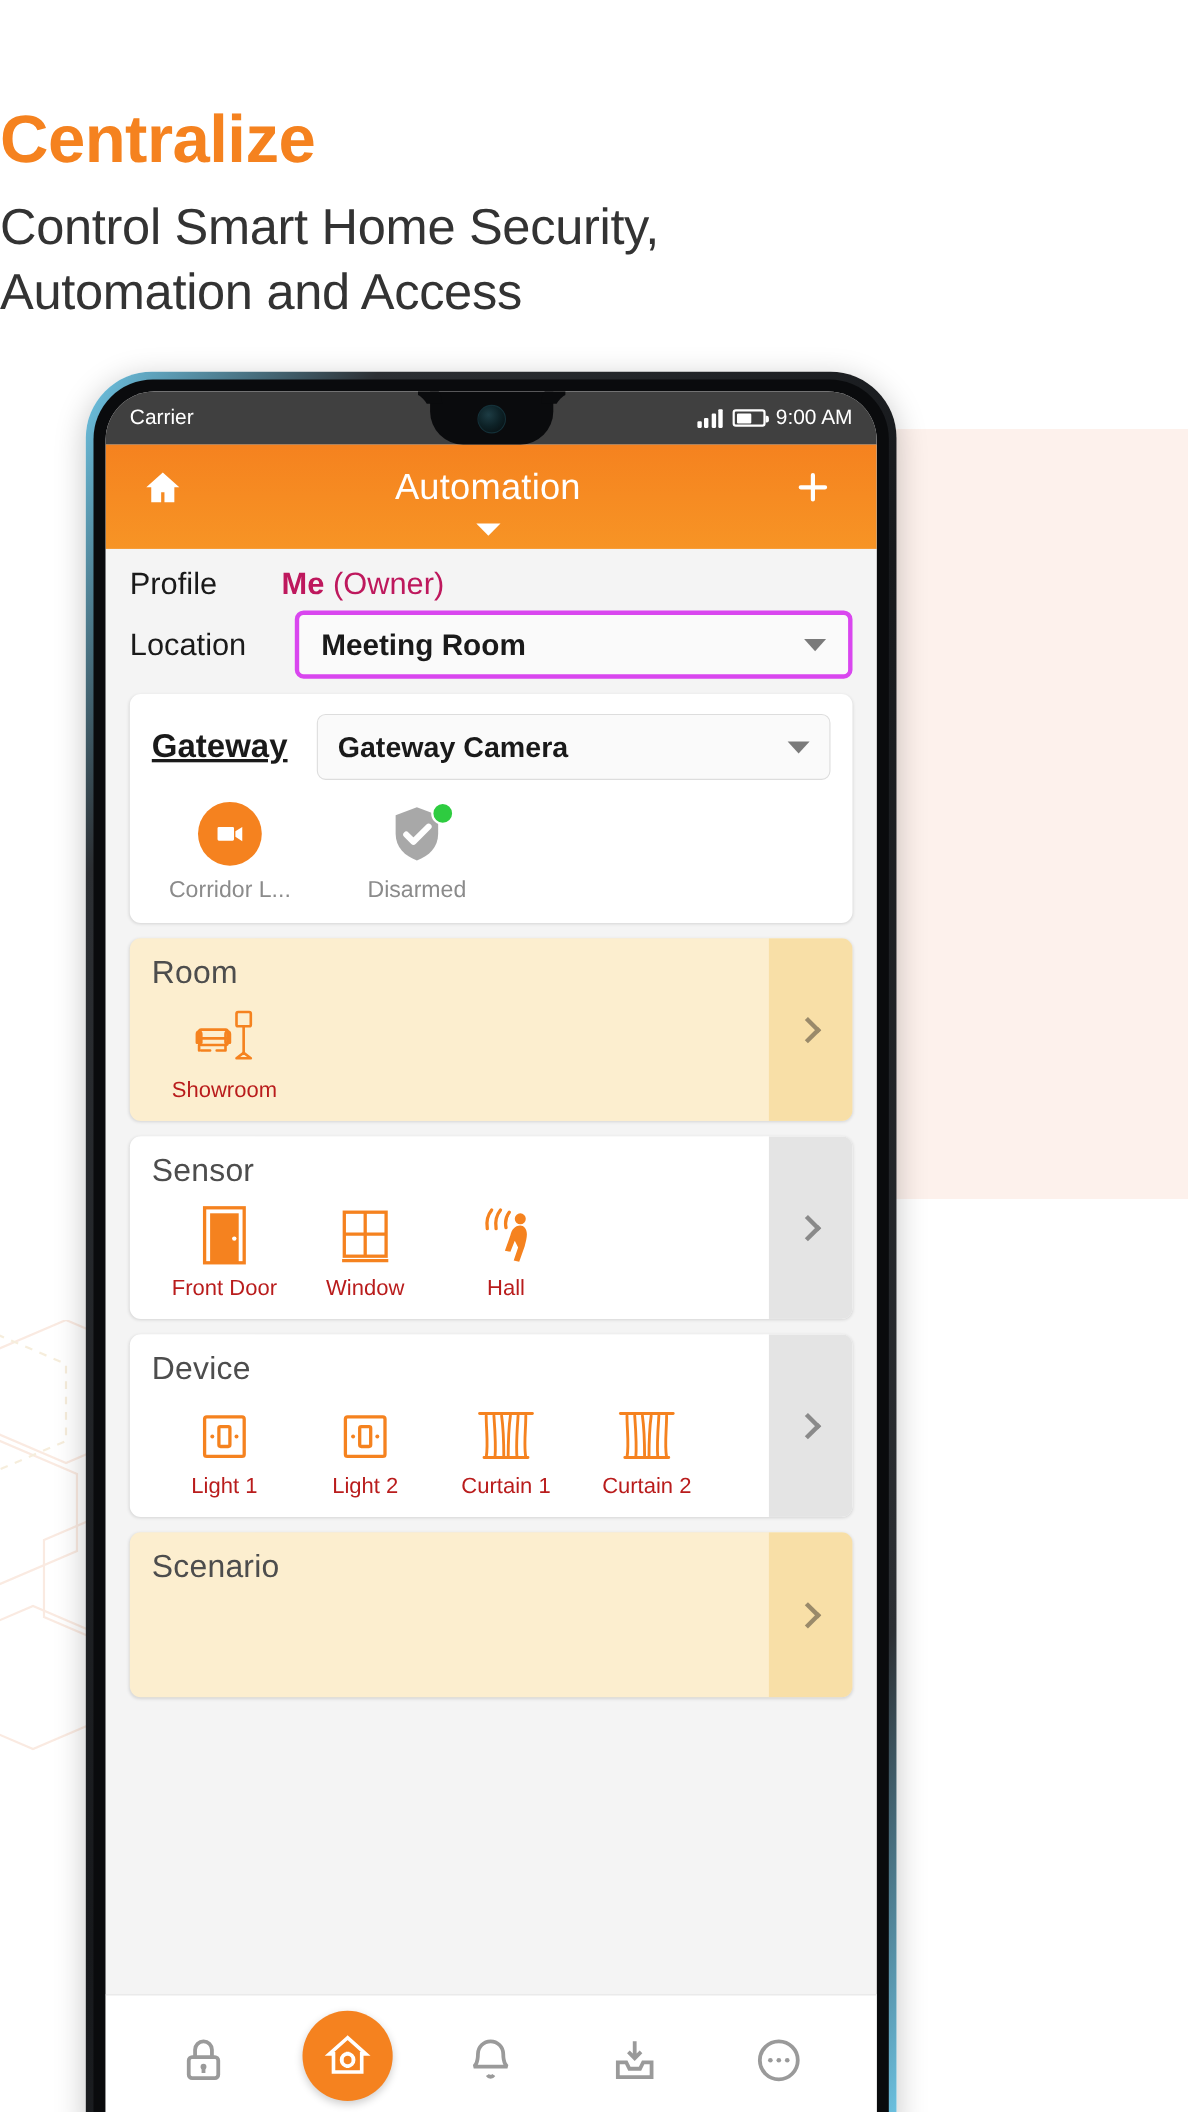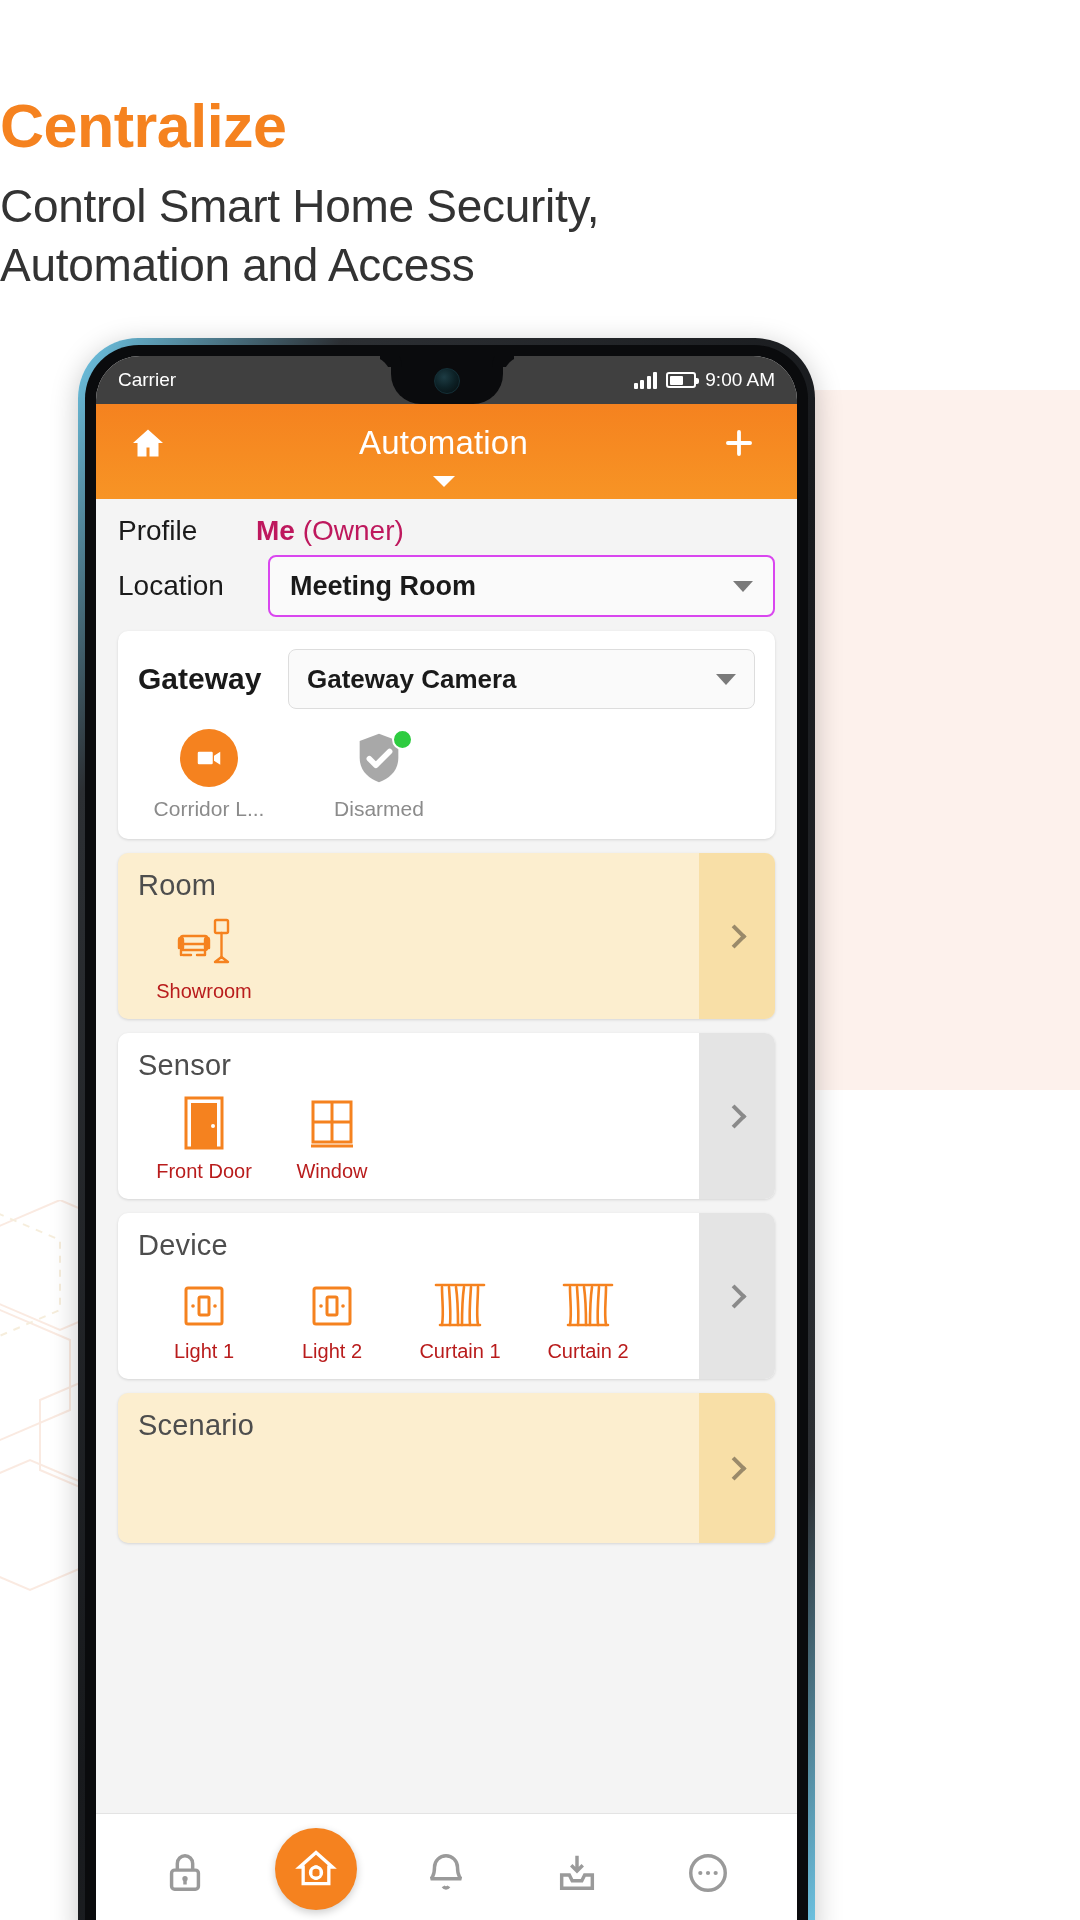--- a/index.html
+++ b/index.html
@@ -129,40 +129,40 @@
     display: flex; align-items: center; padding: 16px 22px 2px 22px;
   }
   .lbl { font-size: 28px; color: #1a1a1a; width: 138px; }
   .profile-val { font-size: 28px; color: #be185d; }
   .profile-val b { font-weight: bold; }
   .profile-val span { font-weight: 400; }
 
   .row-location { display: flex; align-items: center; padding: 6px 22px 14px 22px; }
   .select {
     flex: 1; height: 62px; background: #fafafa;
-    border: 2px solid #d946ef; border-radius: 8px;
+    border: 4px solid #d946ef; border-radius: 8px;
     display: flex; align-items: center; justify-content: space-between;
     padding: 0 20px; margin-left: 12px;
   }
   .select-val { font-size: 27px; font-weight: bold; color: #1a1a1a; }
   .caret-down {
     width: 0; height: 0;
     border-left: 10px solid transparent; border-right: 10px solid transparent;
     border-top: 11px solid #7a7a7a;
   }
 
   
   .card {
     margin: 0 22px 14px 22px; background: #ffffff;
     border-radius: 10px; box-shadow: 0 1px 3px rgba(0,0,0,.13);
     position: relative; overflow: hidden;
   }
   .gateway-card { padding: 18px 20px 14px 20px; }
   .gw-head { display: flex; align-items: center; }
-  .gw-label { font-size: 30px; font-weight: bold; color: #1a1a1a; width: 150px; }
+  .gw-label { font-size: 30px; font-weight: bold; color: #1a1a1a; width: 150px; text-decoration: underline; }
   .gw-select {
     flex: 1; height: 60px; background: #fafafa; border: 1px solid #dddddd;
     border-radius: 8px; display: flex; align-items: center; justify-content: space-between;
     padding: 0 18px;
   }
   .gw-select .select-val { font-size: 26px; }
   .gw-items { display: flex; padding: 20px 0 4px 12px; gap: 52px; }
   .gw-item { width: 118px; text-align: center; }
   .gw-item .cap { font-size: 21px; color: #8b8b8b; margin-top: 10px; }
 
@@ -372,20 +372,34 @@
               <div class="g-item">
                 <div class="g-icon">
                   <svg width="50" height="58" viewBox="0 0 50 58" fill="none" stroke="#F5821F" stroke-width="3">
                     <rect x="6" y="8" width="38" height="40"></rect>
                     <path d="M25 8v40M6 28h38"></path>
                     <path d="M4 52h42"></path>
                   </svg>
                 </div>
                 <div class="cap">Window</div>
               </div>
+              <div class="g-item">
+                <div class="g-icon">
+                  <svg width="54" height="58" viewBox="0 0 54 58">
+                    <g fill="none" stroke="#F5821F" stroke-width="3" stroke-linecap="round">
+                      <path d="M14 6c-4 5-5 11-4 17"></path>
+                      <path d="M22 6c-4 5-5 11-4 17"></path>
+                      <path d="M30 8c-3 4-4 9-3 14"></path>
+                    </g>
+                    <circle cx="40" cy="14" r="5" fill="#F5821F"></circle>
+                    <path d="M40 20c-5 0-8 4-9 9l-5 14 5 1 4-10 3 6-4 12 5 1 5-14c1-4 2-8 2-11 0-5-3-8-6-8z" fill="#F5821F"></path>
+                  </svg>
+                </div>
+                <div class="cap">Hall</div>
+              </div>
             </div>
           </div>
           <div class="chev">
               <span class="chev-arrow"></span>
             </div>
         </div>
 
         <div class="group plain">
           <div class="group-body">
             <div class="group-title">Device</div>

